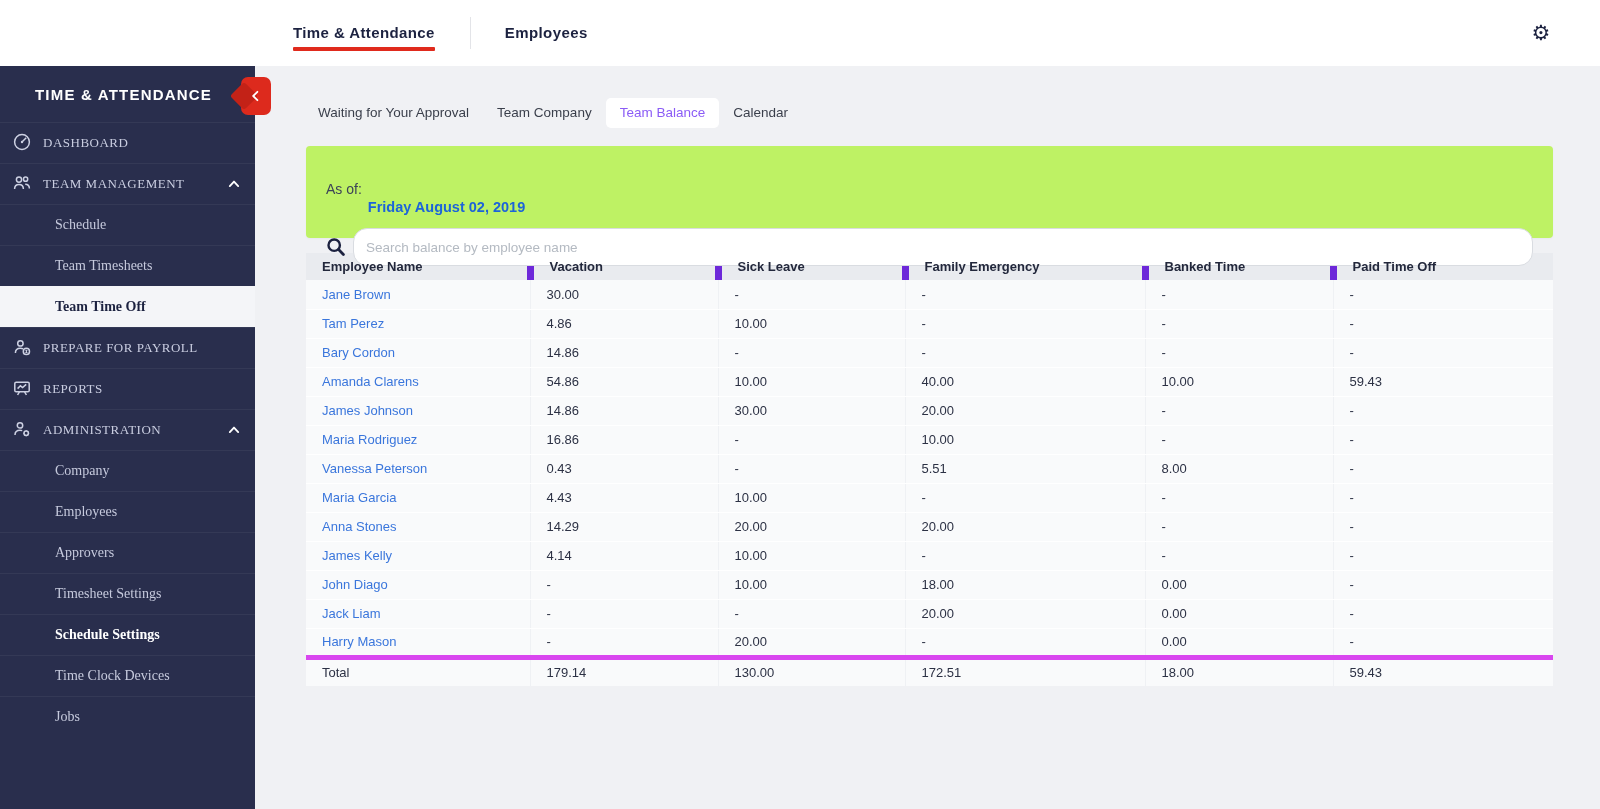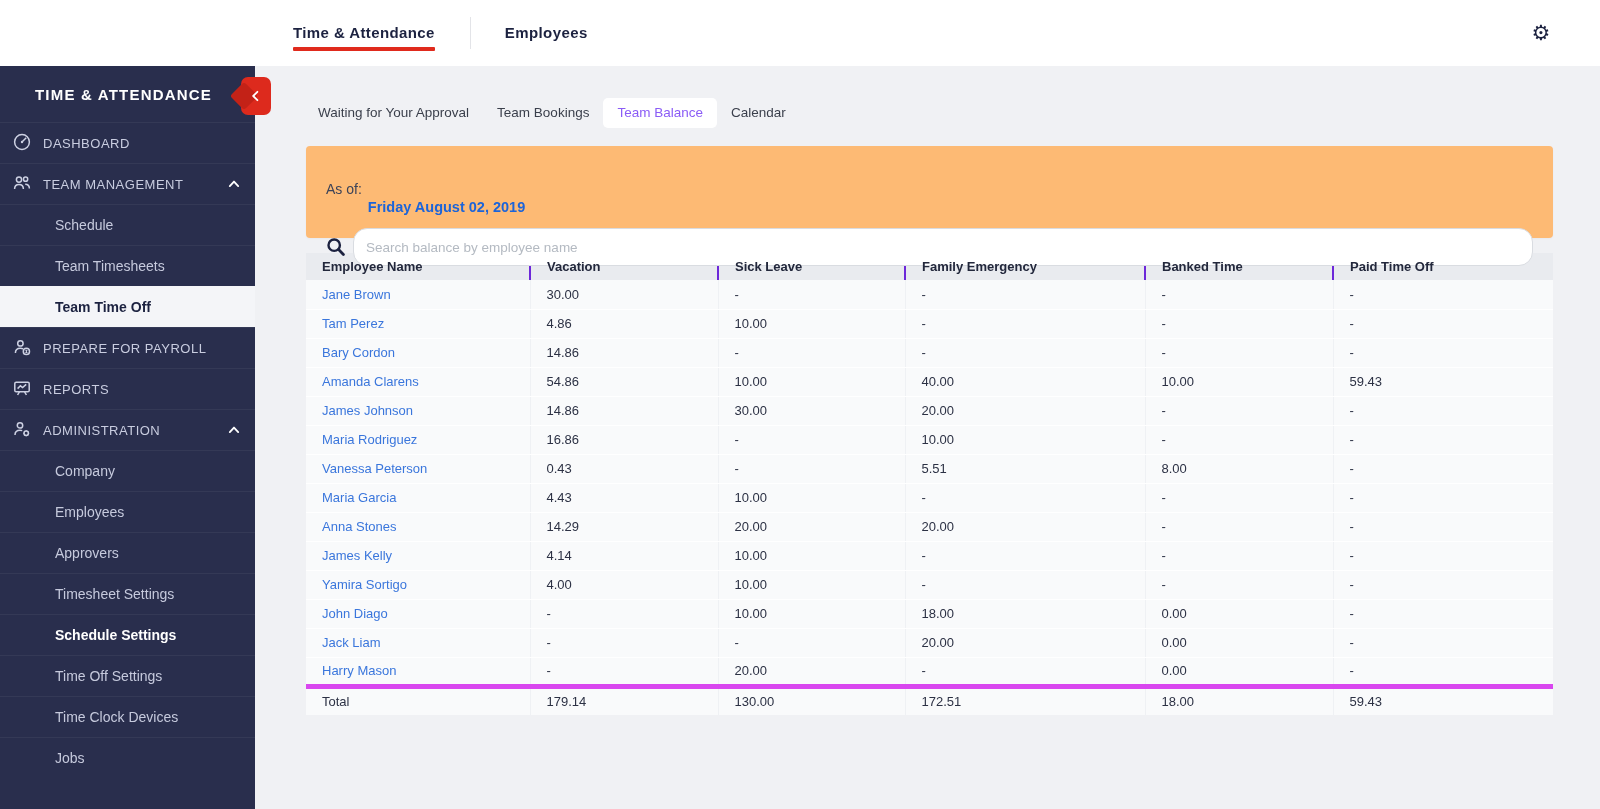--- a/index.html
+++ b/index.html
@@ -41,21 +41,21 @@
   }
   .collapse-badge {
     position:absolute; top:77px; left:241px; width:30px; height:38px;
     background:#dd2a1d; border-radius:7px; z-index:6; cursor:pointer;
     display:flex; align-items:center; justify-content:center;
   }
   .collapse-badge::before {
     content:""; position:absolute; left:-7px; top:9px; width:20px; height:20px;
     background:#c32217; transform:rotate(45deg); border-radius:3px; z-index:-1;
   }
-  .nav { position:absolute; top:56px; left:0; width:255px; }
+  .nav { position:absolute; top:56px; left:0; width:255px;font-family:Liberation Serif, serif; }
   .nav-item {
     height:41px; display:flex; align-items:center; cursor:pointer;
     border-top:1px solid rgba(255,255,255,.055);
     color:#c9cde0;
   }
   .nav-item.top { font-size:13px; letter-spacing:.5px; padding-left:12px; }
   .nav-item.top .nav-icon { width:22px; height:22px; margin-right:9px; color:#cdd1e3; flex:0 0 22px; }
   .nav-item.sub { font-size:14px; padding-left:55px; color:#c6cadd; }
   .nav-item.sub.active { background:#f4f5f8; color:#1c2240; font-weight:bold; }
   .nav-item.sub.boldwhite { color:#ffffff; font-weight:bold; }
@@ -65,21 +65,21 @@
   .content-tabs {
     display:flex; align-items:center; padding:26px 0 0 49px; height:56px;
   }
   .content-tab {
     font-size:13.5px; color:#3a3f4b; padding:7px 14px; cursor:pointer; white-space:nowrap;
     border-radius:5px; line-height:16px;
   }
   .content-tab.active { background:#ffffff; color:#8b5cf6; }
   
   .filter-card {
-    margin:18px 47px 0 51px; background:#fdba74; border-radius:4px;
+    margin:18px 47px 0 51px; background:#bef264; border-radius:4px;
     padding:16px 20px 15px 20px; height:92px;
     box-shadow:0 1px 2px rgba(40,45,80,.04);
   }
   .asof-line { font-size:14px; color:#3c4358; display:flex; align-items:center; }
   .asof-date { color:#1c64d9; font-weight:bold; margin-left:6px; font-size:14.5px; cursor:pointer;margin-top:37px; }
   .search-row { display:flex; align-items:center; margin-top:13px; }
   .search-icon { width:20px; height:20px; color:#1c2240; margin-right:7px; flex:0 0 20px; }
   .search-input {
     flex:1; height:38px; border:1px solid #d9dce1; border-radius:14px;
     font-family:"Liberation Sans", sans-serif; font-size:13.5px; color:#3c4358;
@@ -87,21 +87,21 @@
   }
   .search-input::placeholder { color:#b4bac2; }
   
   .balance-table {
     margin:15px 47px 0 51px; border-collapse:collapse; table-layout:fixed;
     width:1247px; background:transparent;
   }
   .balance-table th {
     background:#e9ebef; color:#23283c; font-size:13px; font-weight:bold;
     text-align:left; height:27px; padding:0 0 0 16px;
-    border-left:2px solid #6d28d9;
+    border-left:7px solid #6d28d9;
   }
   .balance-table th:first-child { border-left:none; }
   .balance-table td {
     background:#f9fafb; font-size:13px; color:#2c3144;
     height:29px; padding:0 0 0 16px;
     border-bottom:1px solid #ffffff;
     border-left:1px solid #eff1f4;
     white-space:nowrap; overflow:hidden;
   }
   .balance-table td:first-child { border-left:none; }
@@ -207,40 +207,37 @@
       <div class="nav-item sub">
         <span>Approvers</span>
       </div>
       <div class="nav-item sub">
         <span>Timesheet Settings</span>
       </div>
       <div class="nav-item sub boldwhite">
         <span>Schedule Settings</span>
       </div>
       <div class="nav-item sub">
-        <span>Time Off Settings</span>
-      </div>
-      <div class="nav-item sub">
         <span>Time Clock Devices</span>
       </div>
       <div class="nav-item sub">
         <span>Jobs</span>
       </div>
     </div>
 </div>
 <div class="collapse-badge">
   <svg width="14" height="14" viewBox="0 0 20 20">
     <polyline points="12,4 6,10 12,16" fill="none" stroke="#ffffff" stroke-width="2.6" stroke-linecap="round" stroke-linejoin="round"></polyline>
   </svg>
 </div>
 
 <div class="main">
   <div class="content-tabs" id="content-tabs">
       <div class="content-tab">Waiting for Your Approval</div>
-      <div class="content-tab">Team Bookings</div>
+      <div class="content-tab">Team Company</div>
       <div class="content-tab active">Team Balance</div>
       <div class="content-tab">Calendar</div>
     </div>
 
   <div class="filter-card">
     <div class="asof-line">
       <span>As of:</span>
       <span class="asof-date">Friday August 02, 2019</span>
     </div>
     <div class="search-row">
@@ -346,28 +343,20 @@
         </tr>
         <tr>
           <td class="name"><a>James Kelly</a></td>
           <td>4.14</td>
           <td>10.00</td>
           <td>-</td>
           <td>-</td>
           <td>-</td>
         </tr>
         <tr>
-          <td class="name"><a>Yamira Sortigo</a></td>
-          <td>4.00</td>
-          <td>10.00</td>
-          <td>-</td>
-          <td>-</td>
-          <td>-</td>
-        </tr>
-        <tr>
           <td class="name"><a>John Diago</a></td>
           <td>-</td>
           <td>10.00</td>
           <td>18.00</td>
           <td>0.00</td>
           <td>-</td>
         </tr>
         <tr>
           <td class="name"><a>Jack Liam</a></td>
           <td>-</td>

